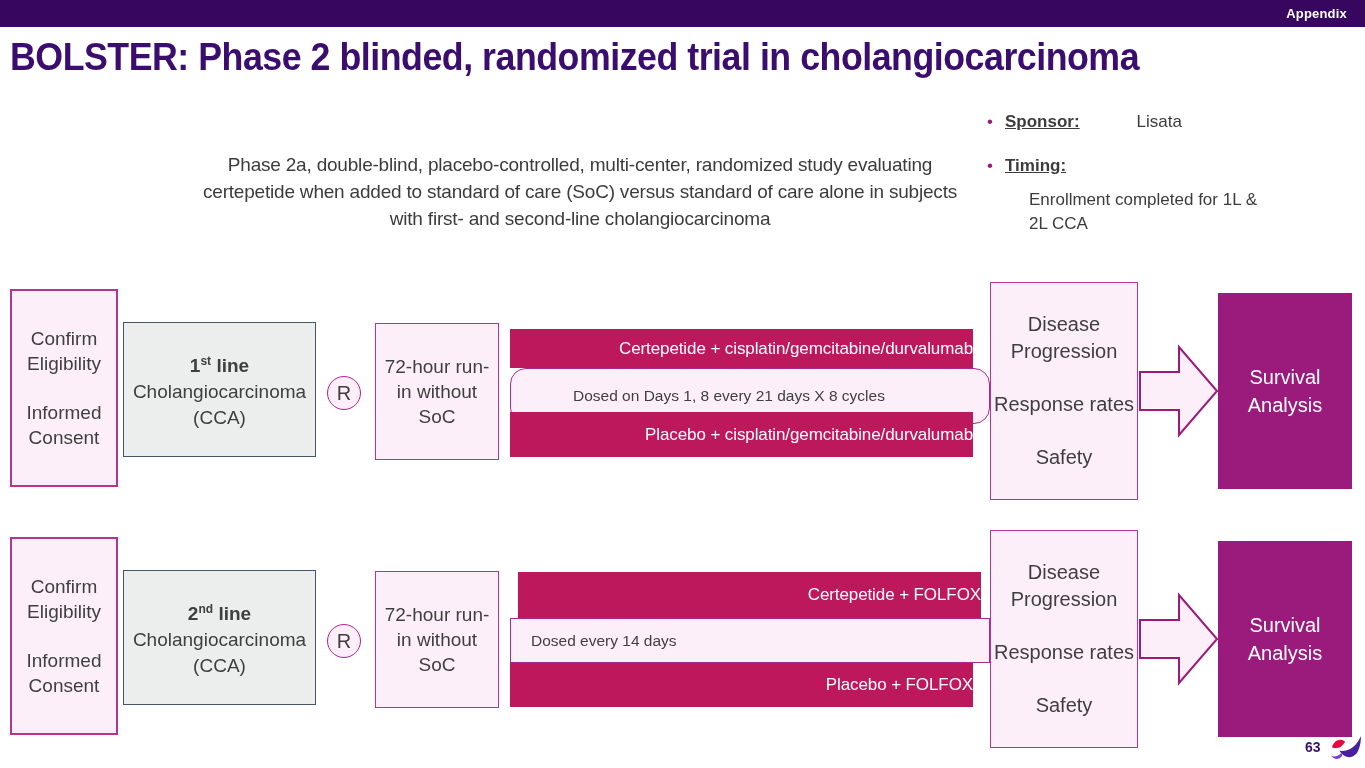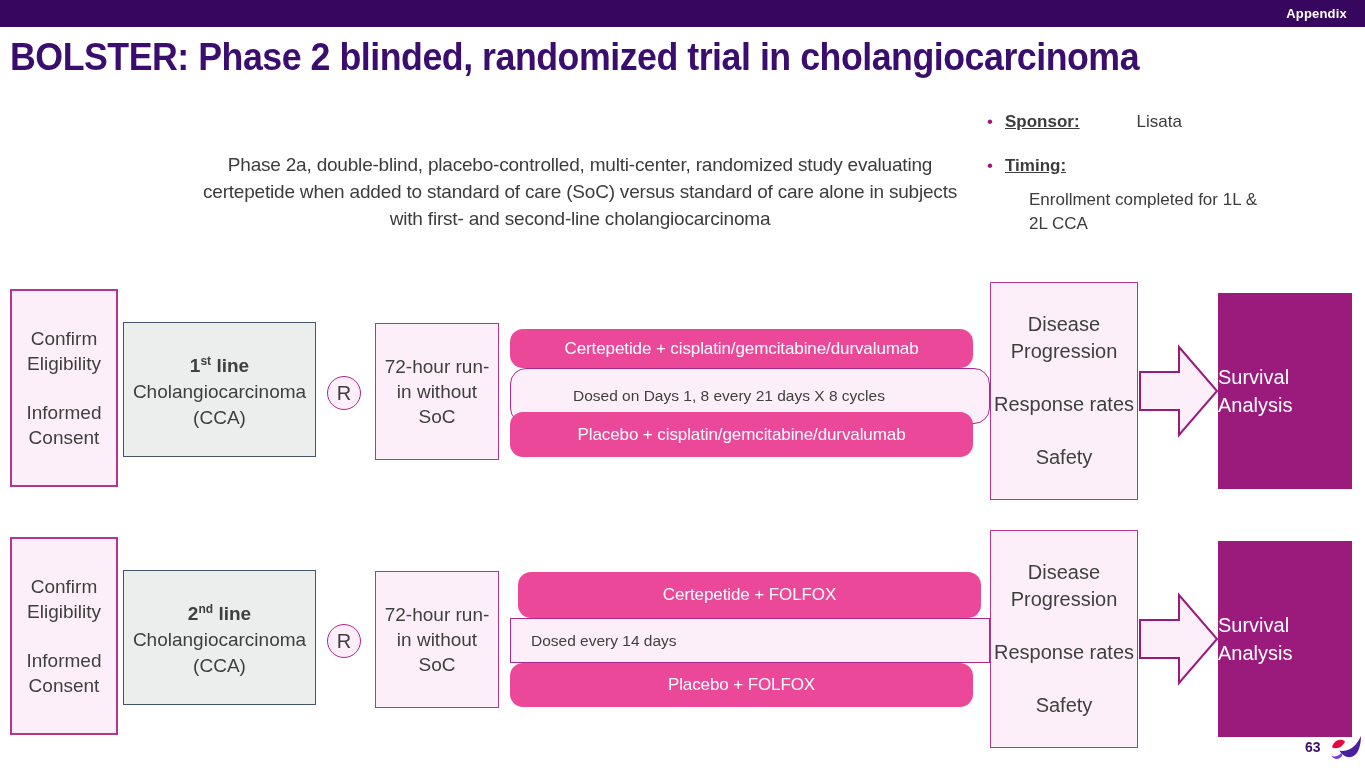--- a/index.html
+++ b/index.html
@@ -49,32 +49,32 @@
   
   .abs { position: absolute; }
   .box {
     position: absolute; display: flex; flex-direction: column;
     align-items: center; justify-content: center; text-align: center;
     color: #3f3f3f; font-size: 19px; line-height: 25px;
   }
   .pinkbox { background: #fdeff9; border: 2px solid #b23592; }
   .graybox { background: #eceded; border: 1.5px solid #44546a; }
   .bar {
-    position: absolute; background: #ec4899; color: #ffffff;
-    display: flex; align-items: center; justify-content: center;
-    font-size: 17px; letter-spacing: -0.1px; border-radius: 13px;
+    position: absolute; background: #be185d; color: #ffffff;
+    display: flex; align-items: center; justify-content: flex-end;
+    font-size: 17px; letter-spacing: -0.1px;
   }
   .band {
     position: absolute; background: #fdeff9; border: 1px solid #a82a8a;
     display: flex; align-items: center;
     font-size: 15.5px; color: #3f3f3f;
   }
   .survival {
     position: absolute; background: #9b1b7c; color: #ffffff;
-    display: flex; align-items: center; justify-content: center; text-align: left;
+    display: flex; align-items: center; justify-content: center; text-align: center;
     font-size: 20px; line-height: 28px;
   }
   .r-circle {
     position: absolute; width: 34px; height: 34px; border-radius: 50%;
     background: #fdeefa; border: 1.5px solid #b4268e;
     display: flex; align-items: center; justify-content: center;
     font-size: 20px; color: #3f3f3f;
   }
   .elig p + p { margin-top: 24px; }
   .pop-line1 { font-weight: 700; }

